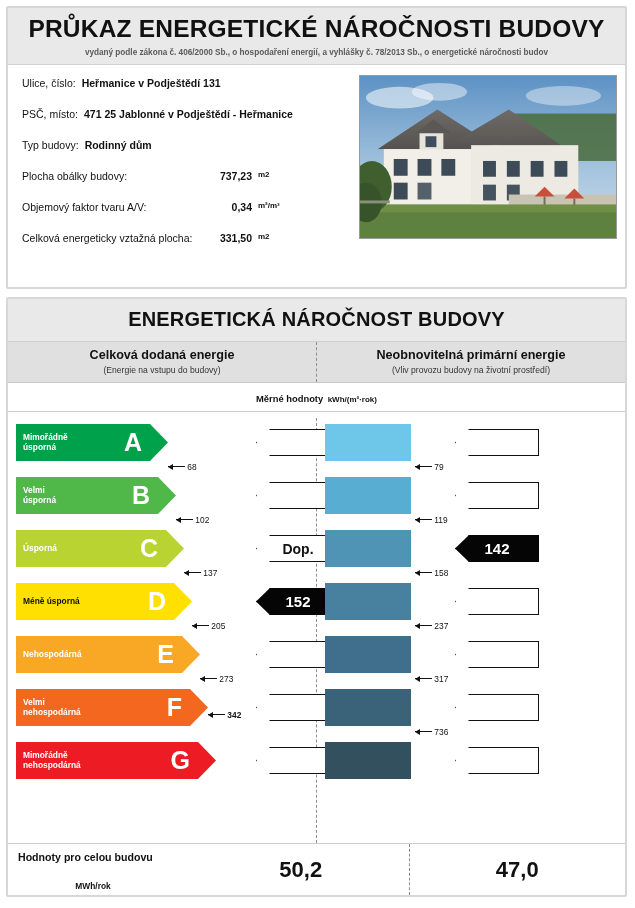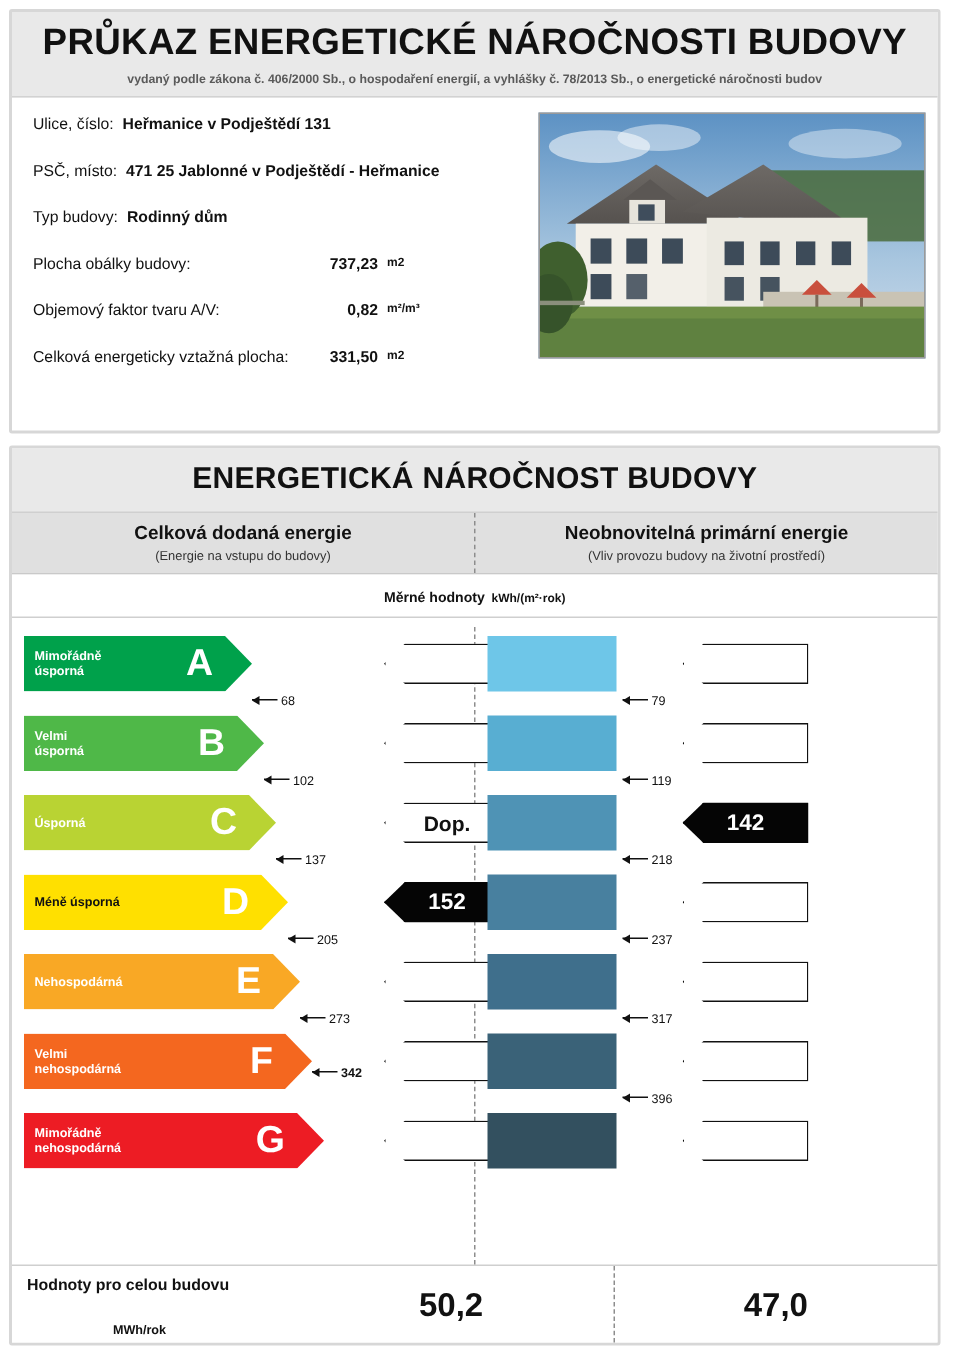--- a/index.html
+++ b/index.html
@@ -291,21 +291,21 @@
         </div>
 
         <div class="ident-row numeric">
           <span class="ident-label">Plocha obálky budovy:</span>
           <span class="ident-value">737,23</span>
           <span class="ident-unit">m2</span>
         </div>
 
         <div class="ident-row numeric">
           <span class="ident-label">Objemový faktor tvaru A/V:</span>
-          <span class="ident-value">0,82</span>
+          <span class="ident-value">0,34</span>
           <span class="ident-unit">m²/m³</span>
         </div>
 
         <div class="ident-row numeric">
           <span class="ident-label">Celková energeticky vztažná plocha:</span>
           <span class="ident-value">331,50</span>
           <span class="ident-unit">m2</span>
         </div>
 
       </div>
@@ -489,33 +489,33 @@
         <div class="tick" style="top:44px; left:98px;">
           <span class="dash"></span>
           <span>79</span>
         </div>
         <div class="tick" style="top:97px; left:98px;">
           <span class="dash"></span>
           <span>119</span>
         </div>
         <div class="tick" style="top:150px; left:98px;">
           <span class="dash"></span>
-          <span>218</span>
+          <span>158</span>
         </div>
         <div class="tick" style="top:203px; left:98px;">
           <span class="dash"></span>
           <span>237</span>
         </div>
         <div class="tick" style="top:256px; left:98px;">
           <span class="dash"></span>
           <span>317</span>
         </div>
         <div class="tick" style="top:309px; left:98px;">
           <span class="dash"></span>
-          <span>396</span>
+          <span>736</span>
         </div>
 
         <div class="marker" style="top:11px; left:138px;"></div>
         <div class="marker" style="top:64px; left:138px;"></div>
         <div class="marker filled" style="top:117px; left:138px;">142</div>
         <div class="marker" style="top:170px; left:138px;"></div>
         <div class="marker" style="top:223px; left:138px;"></div>
         <div class="marker" style="top:276px; left:138px;"></div>
         <div class="marker" style="top:329px; left:138px;"></div>
       </div>

